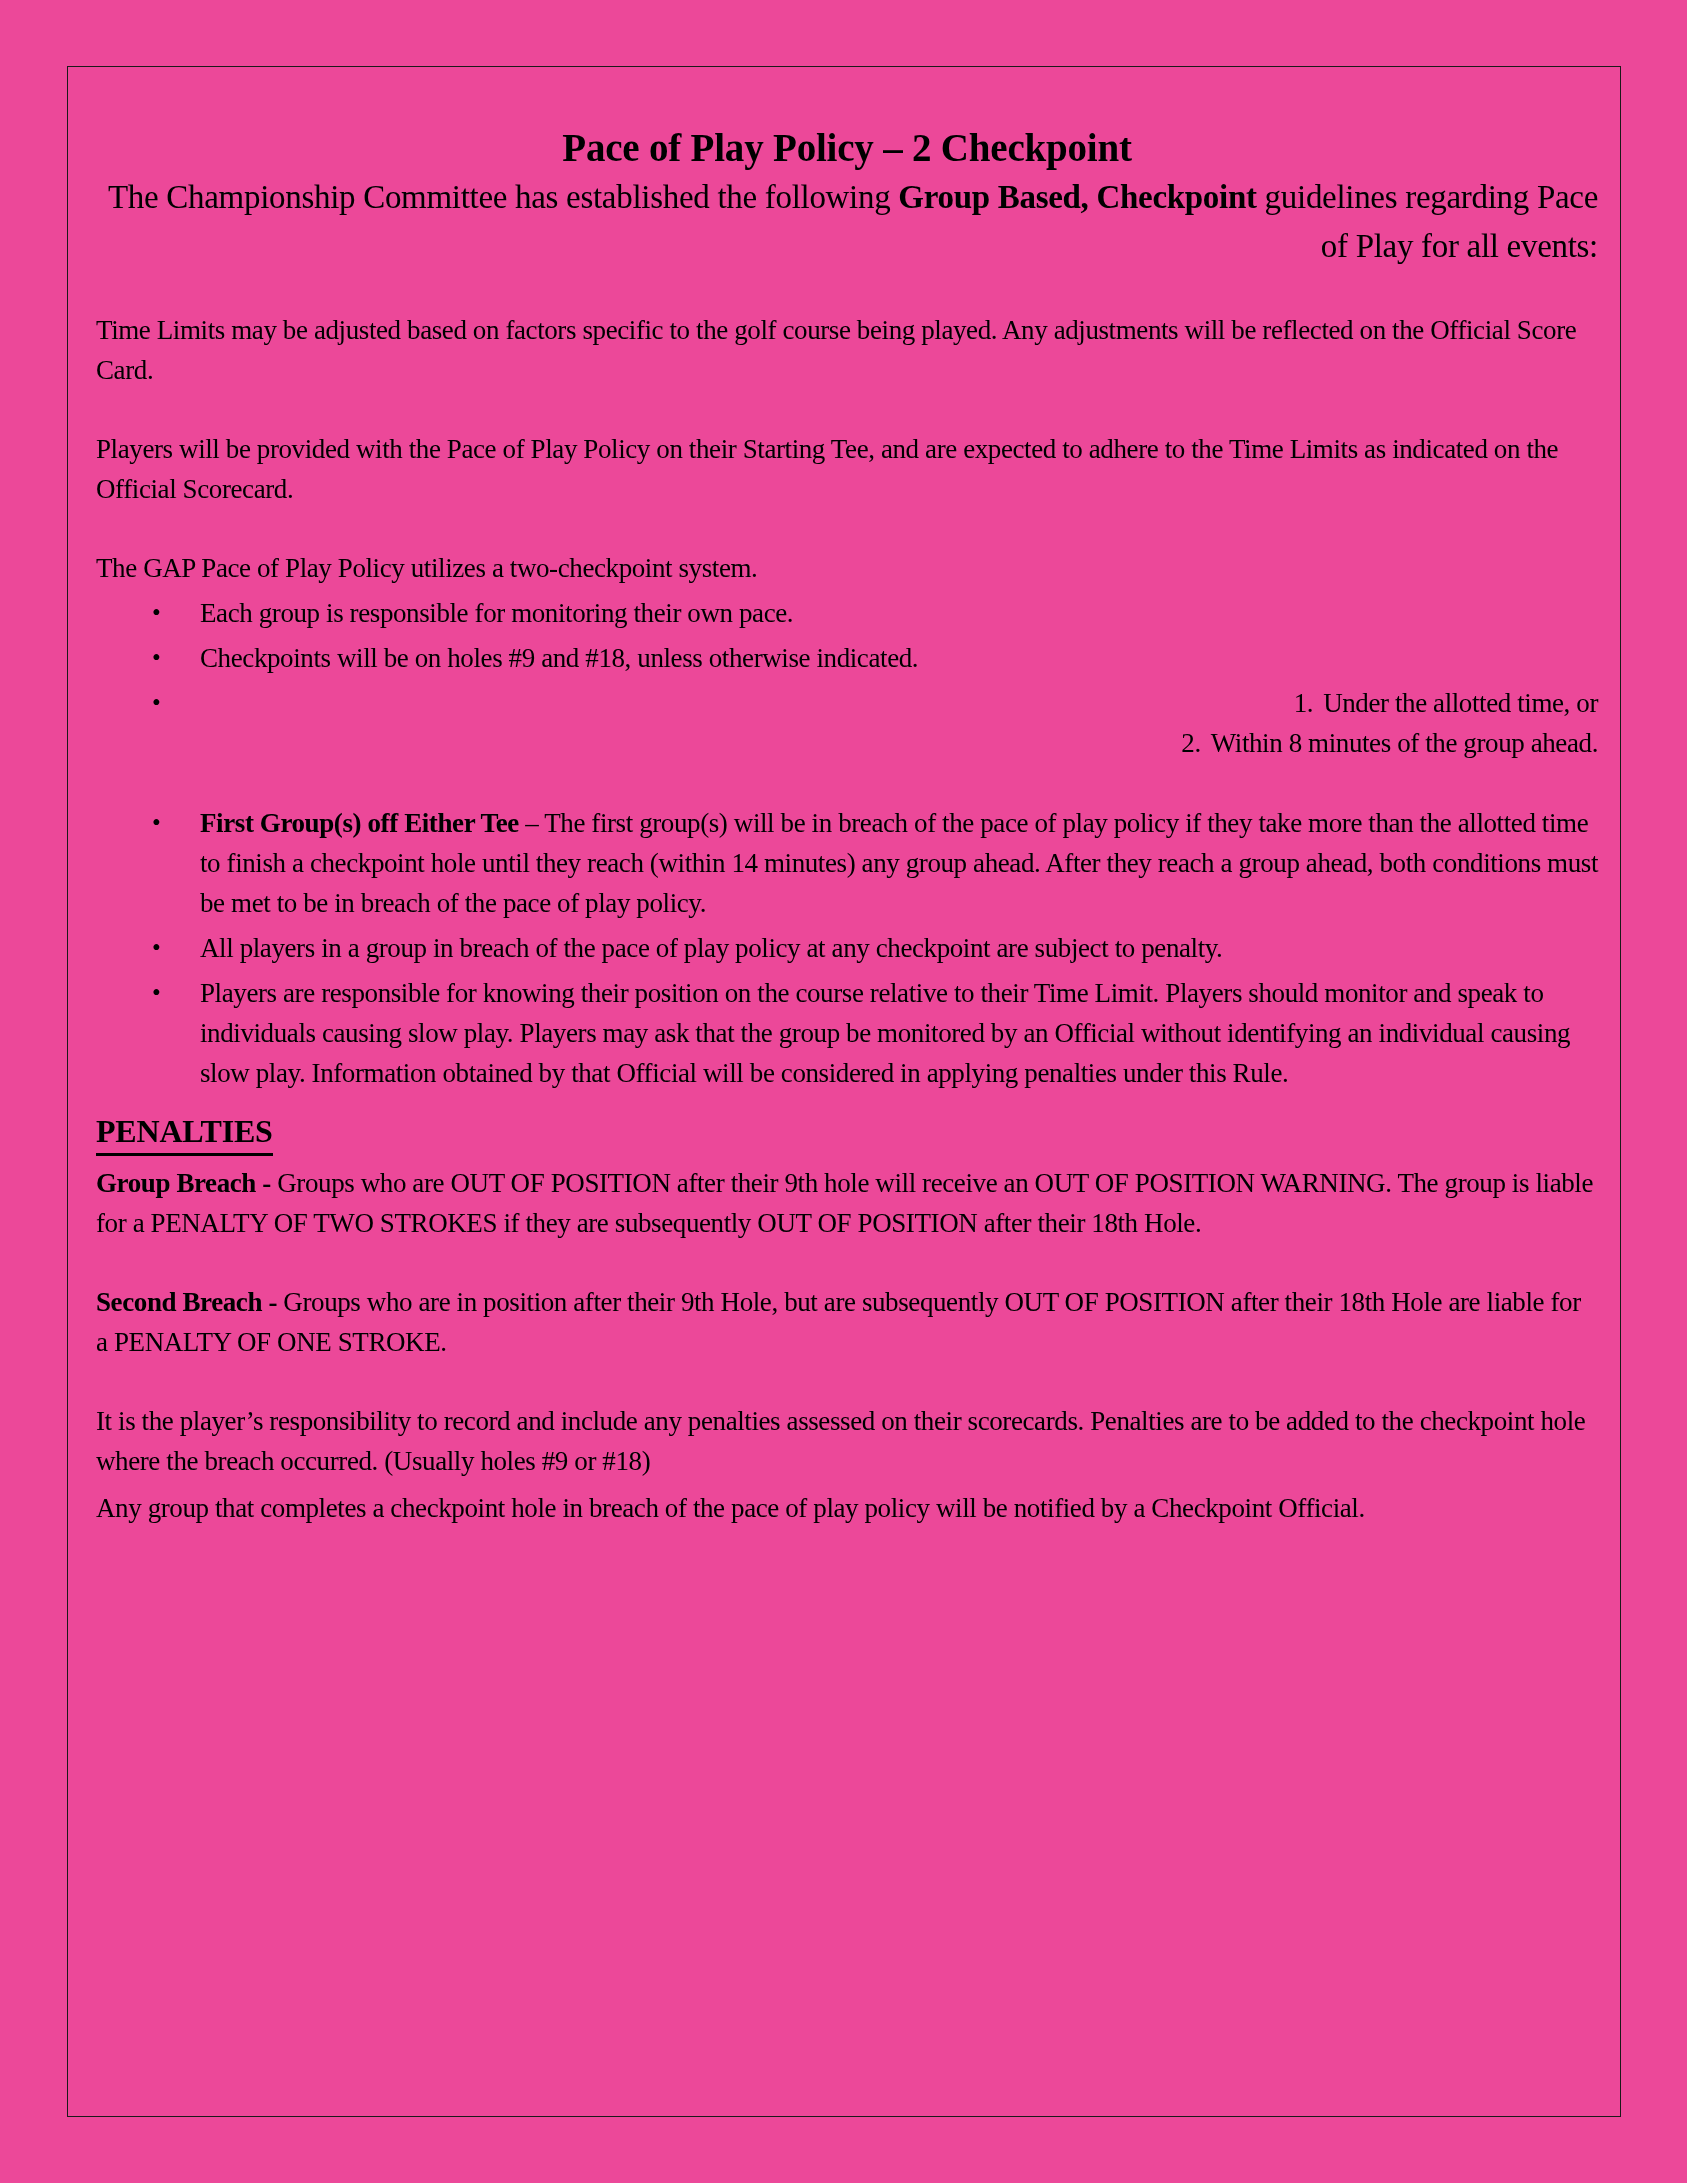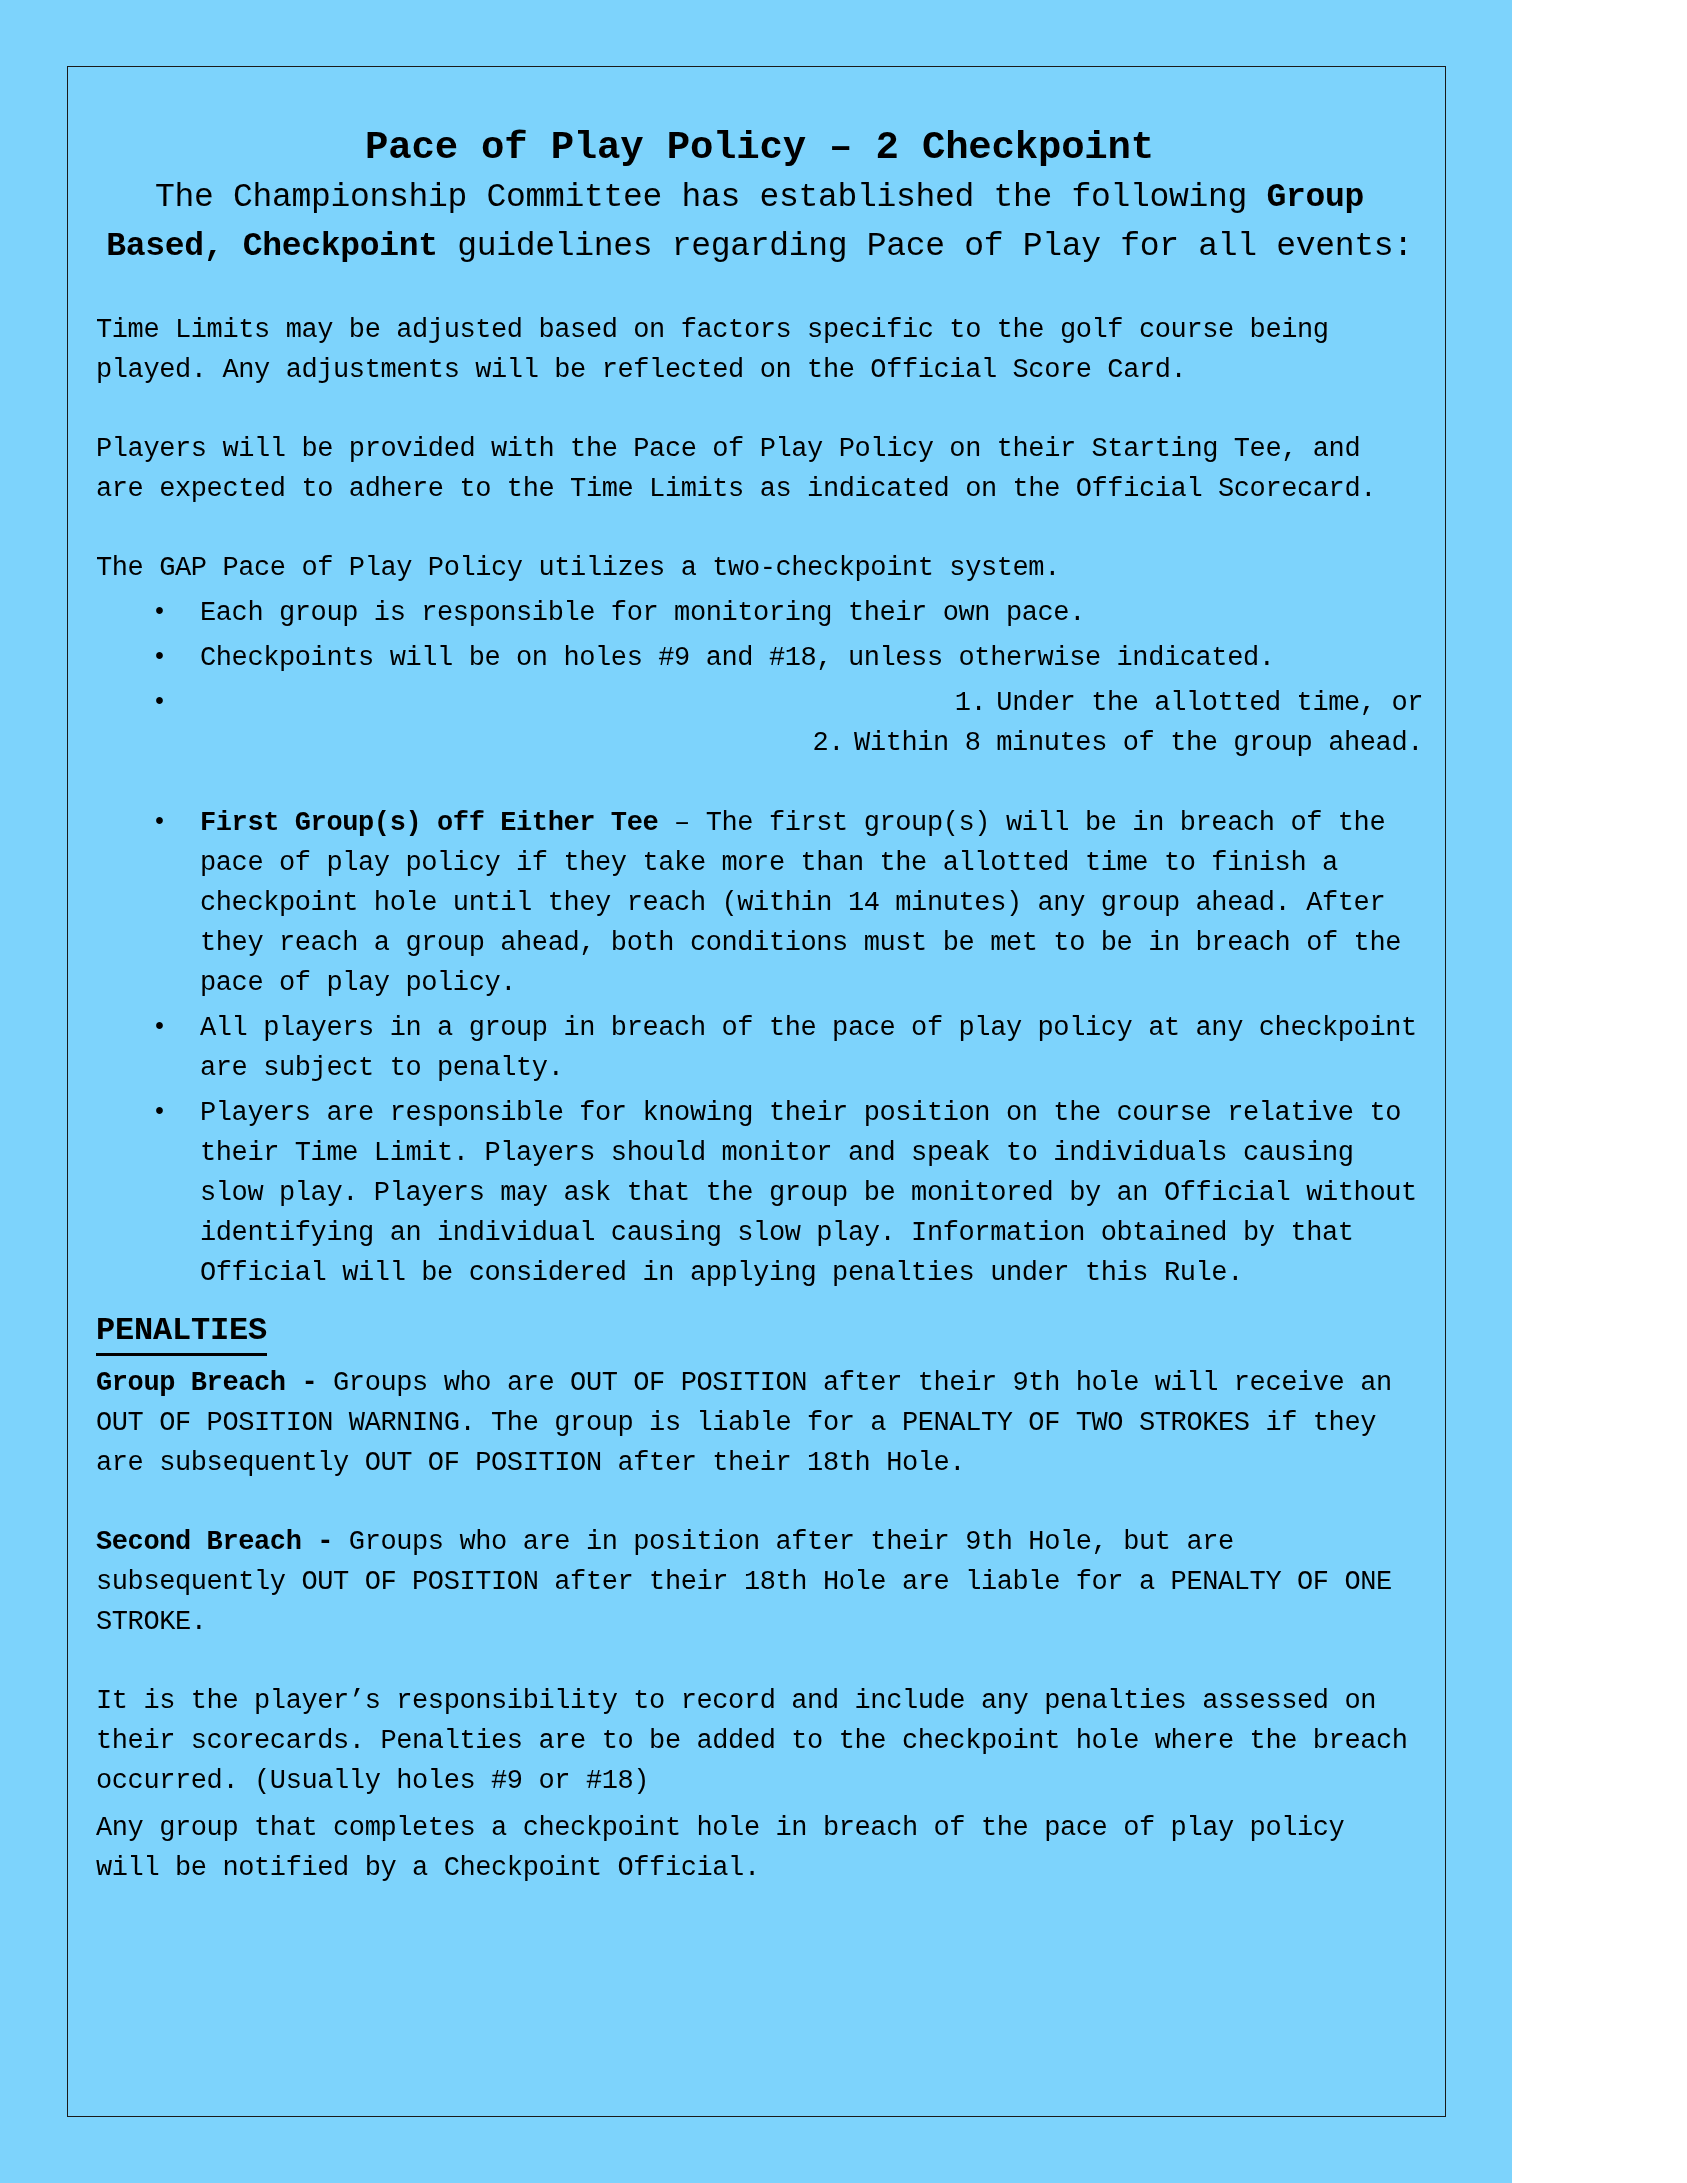--- a/index.html
+++ b/index.html
@@ -1,22 +1,22 @@
 <!DOCTYPE html>
 <html style="font-size:13.5px"><head>
 <meta charset="utf-8">
 <style>
   html, body { margin: 0; padding: 0; background: #ffffff; }
   .page {
     position: relative;
-    width: 1512px;
+    width: 1687px;
     height: 2183px;
-    background: #7dd3fc;
+    background: #ec4899;
     color: #000000;
-    font-family: Liberation Mono, monospace;
+    font-family: Liberation Serif, serif;
     overflow: hidden;
   }
   .page-border {
     position: absolute;
     top: 66px; left: 67px; right: 66px; bottom: 66px;
     border: 1.7px solid #1a1a1a;
     pointer-events: none;
   }
   .content {
     position: absolute;
@@ -30,21 +30,21 @@
   .doc-title {
     font-size: 39px;
     line-height: 46px;
     font-weight: bold;
     text-align: center;
     letter-spacing: -0.2px;
   }
   .doc-subtitle {
     font-size: 33px;
     line-height: 49px;
-    text-align: center;
+    text-align: right;
     letter-spacing: -0.3px;
     margin-top: 1.7px;
   }
   .b { font-weight: bold; }
   .para { margin-top: 39px; }
   .para-tight { margin-top: 6.7px; }
   .bullet-list { margin: 5px 0 0 0; padding: 0; list-style: none; }
   .bullet-item {
     position: relative;
     padding-left: 104px;

